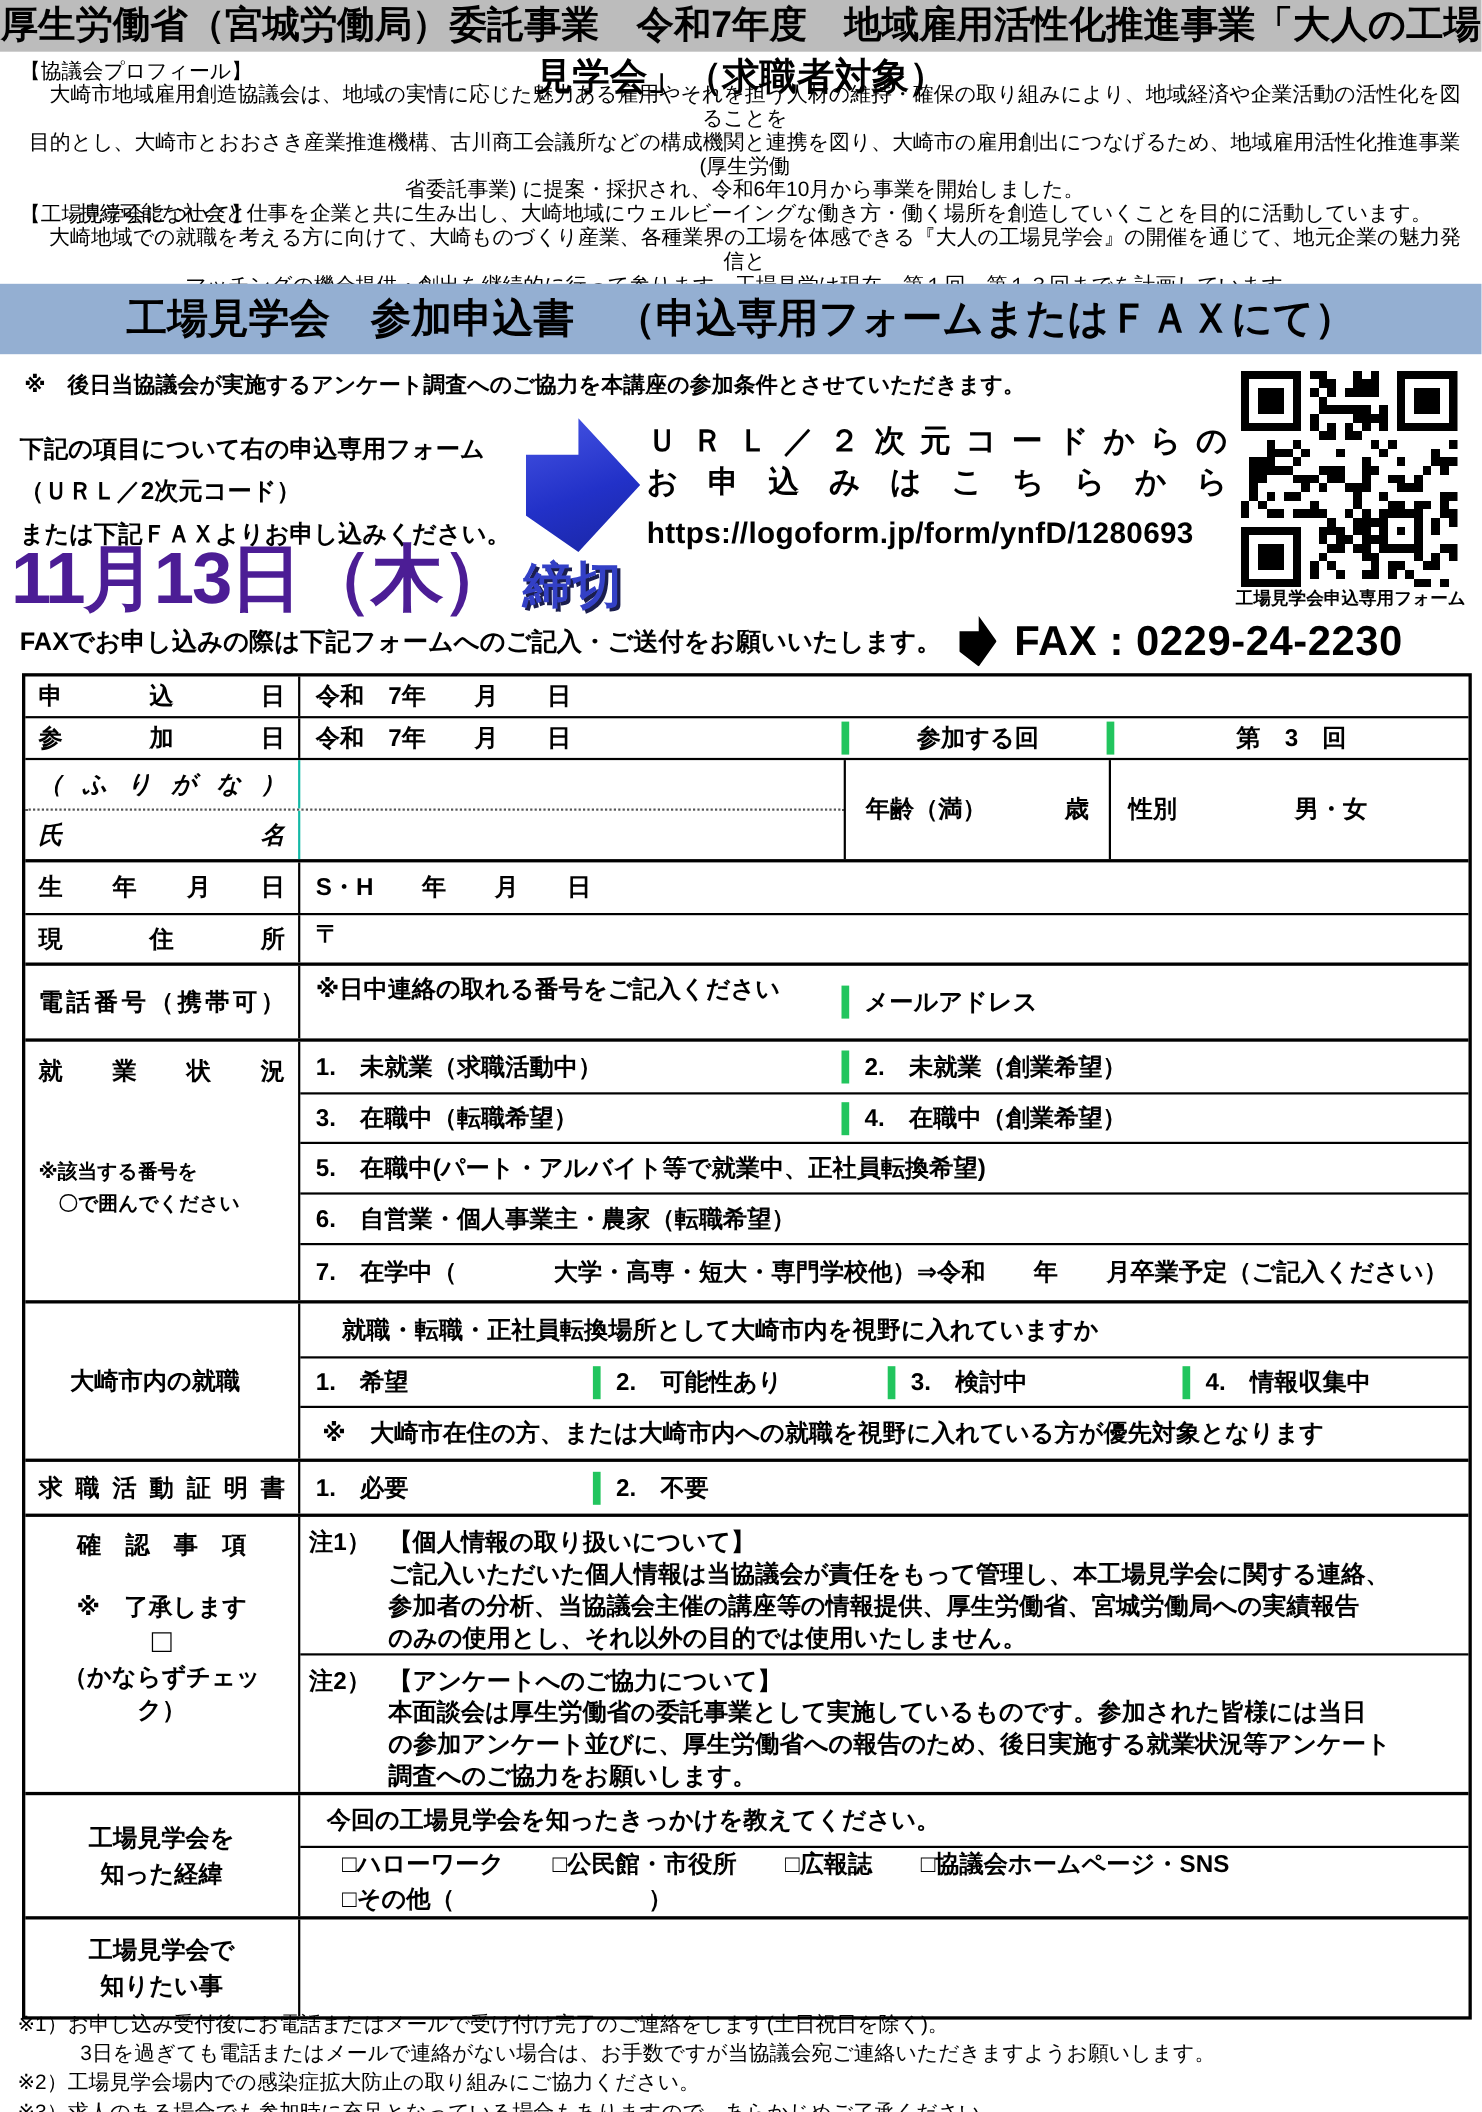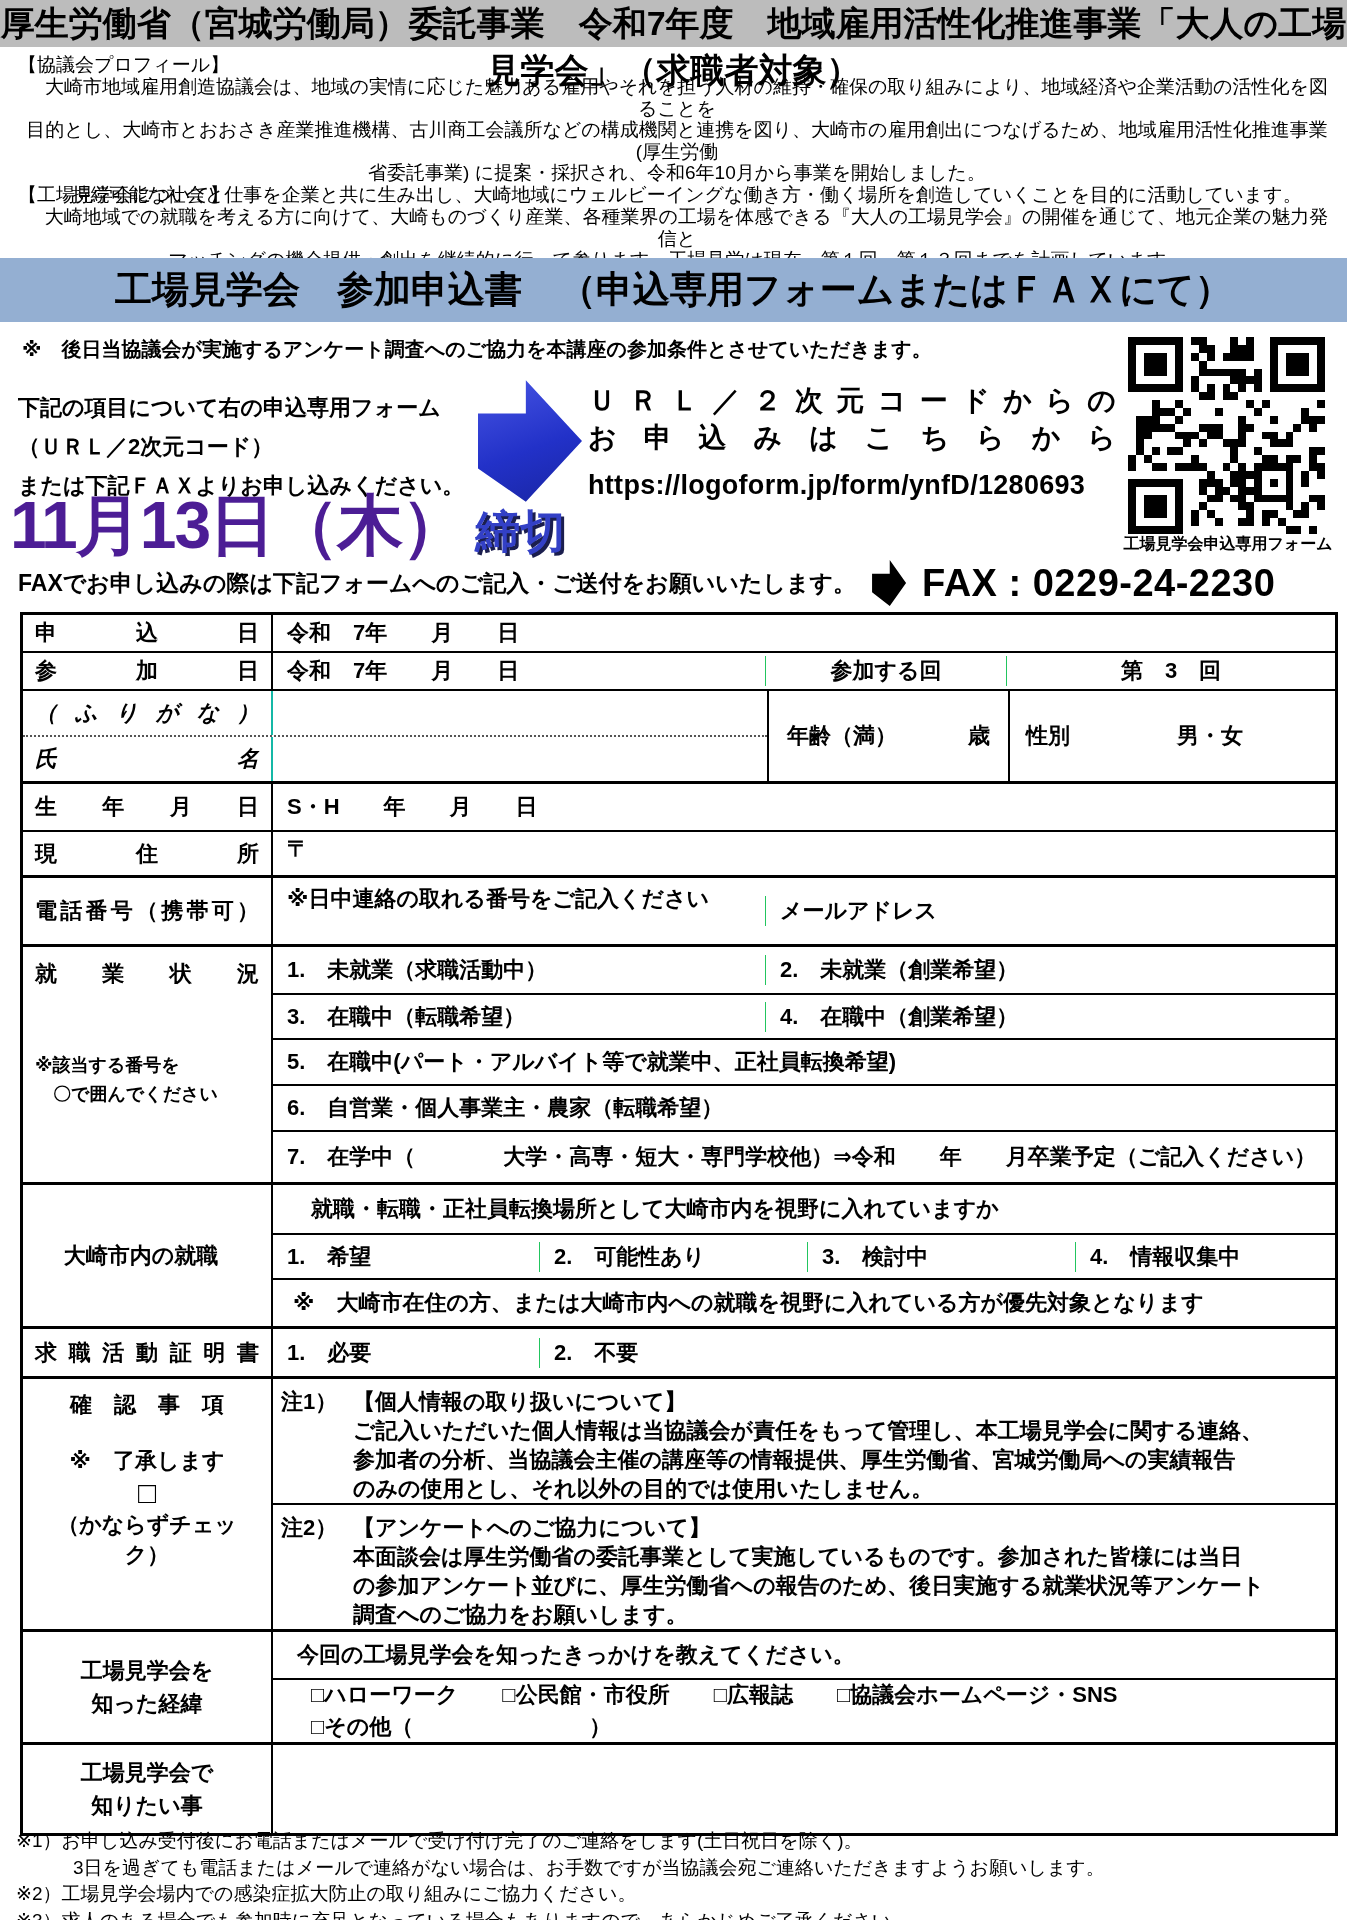--- a/index.html
+++ b/index.html
@@ -43,21 +43,21 @@
                 font-size:22px; font-weight:700; }
   .sec { display:flex; }
   .sec + .sec { border-top:2px solid #000; }
   .sec.thick { border-top:3px solid #000; }
   .lab { width:250px; border-right:2px solid #000; display:flex; align-items:center; padding:0 12px; flex-shrink:0; }
   .jlab { display:block; width:100%; text-align:justify; text-align-last:justify; }
   .con { flex:1; display:flex; flex-direction:column; }
   .sub { display:flex; align-items:center; }
   .sub + .sub { border-top:2px solid #000; }
   .cell { display:flex; align-items:center; padding-left:14px; }
-  .bl { border-left:1px solid #22c55e; }
+  .bl { border-left:7px solid #22c55e; }
   .w492 { width:492px; flex-shrink:0; }
   .w241 { width:241px; flex-shrink:0; }
   .w266 { width:266px; flex-shrink:0; }
   .w268 { width:268px; flex-shrink:0; }
   .w226 { width:226px; flex-shrink:0; }
   .grow { flex:1; }
   .center { justify-content:center; padding-left:0; }
 
   .h36{min-height:36px}.h44{min-height:44px}.h46{min-height:46px}.h43{min-height:43px}
   .h66{min-height:66px}.h45{min-height:45px}.h52{min-height:52px}.h48{min-height:48px}

